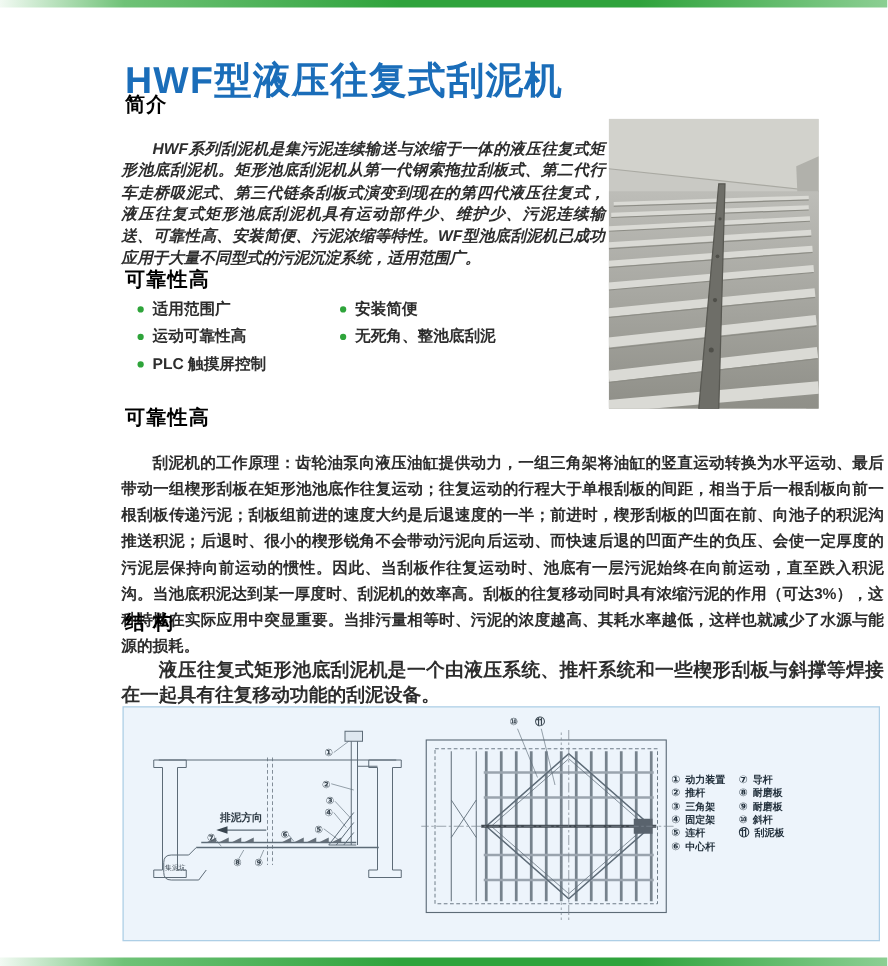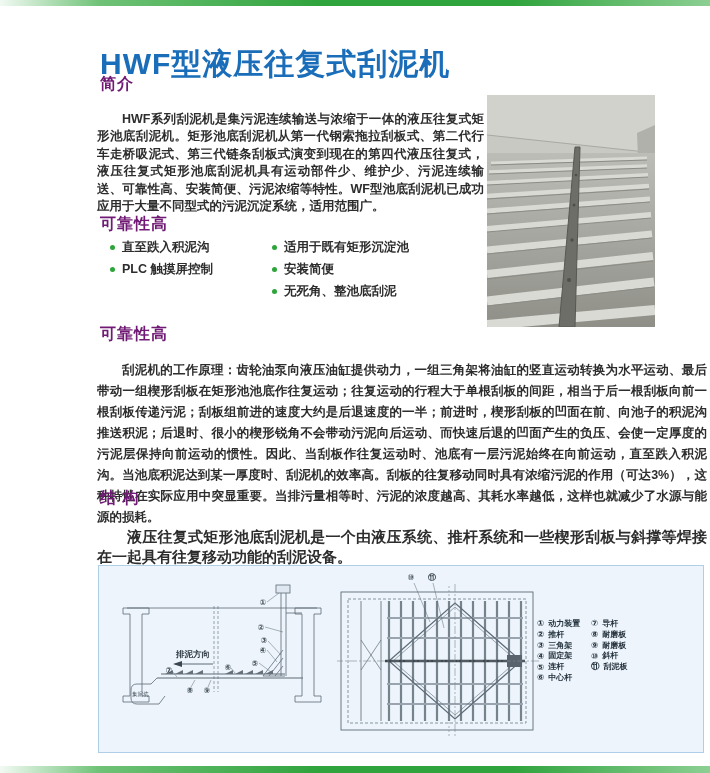--- a/index.html
+++ b/index.html
@@ -5,27 +5,27 @@
   html,body{margin:0;padding:0;}
   body{
     width:710px;height:773px;position:relative;background:#ffffff;overflow:hidden;
     font-family:"Liberation Sans","DejaVu Sans",sans-serif;color:#2d2d2d;
   }
   .accent-bar{position:absolute;left:0;width:710px;height:6px;
     background:linear-gradient(90deg,#f2faf3 0%,#6fc277 14%,#2fa33c 45%,#2fa33c 72%,#8ccf93 100%);}
   .accent-bar.top{top:0;}
   .accent-bar.bottom{top:766px;height:7px;}
   .page-title{position:absolute;left:100px;top:24px;font-size:30px;font-weight:bold;color:#1a6db9;letter-spacing:1px;}
-  .sec-heading{position:absolute;font-size:16px;font-weight:bold;color:#701a75;letter-spacing:1px;}
+  .sec-heading{position:absolute;font-size:16px;font-weight:bold;color:#000000;letter-spacing:1px;}
   .h-intro{left:100px;top:74px;}
   .h-features{left:100px;top:214px;}
   .h-principle{left:100px;top:324px;}
   .h-structure{left:100px;top:488px;}
   .body-text{position:absolute;font-weight:bold;color:#2d2d2d;text-align:justify;text-indent:2em;}
-  .intro-body{left:97px;top:98px;width:387px;font-size:12.5px;line-height:17.6px;}
+  .intro-body{left:97px;top:98px;width:387px;font-size:12.5px;line-height:17.6px;font-style:italic;}
   .principle-body{left:97px;top:348px;width:610px;font-size:12.5px;line-height:21px;margin-top:12px;}
   .structure-body{left:97px;top:512px;width:610px;font-size:15px;line-height:20px;}
   .photo{position:absolute;left:487px;top:95px;width:168px;height:232px;}
   .features-col{position:absolute;top:236px;}
   .features-col.left{left:110px;}
   .features-col.right{left:272px;}
   .feature-item{display:flex;align-items:center;height:22px;font-size:12.5px;font-weight:bold;color:#2d2d2d;}
   .bullet{width:5px;height:5px;border-radius:50%;background:#2ea43a;margin-right:7px;flex:0 0 auto;}
   .diagram-box{position:absolute;left:98px;top:565px;width:606px;height:188px;
     background:#edf4fb;border:1px solid #aecfe6;box-sizing:border-box;}
@@ -93,32 +93,32 @@
       <circle cx="87" cy="110" r="1.5"></circle>
     <circle cx="85" cy="145" r="1.7"></circle>
       <circle cx="82" cy="185" r="2"></circle>
   </g>
 </svg>
 
 <div class="sec-heading h-features">可靠性高</div>
 <div class="features-col left">
   <div class="feature-item">
       <span class="bullet"></span>
-      <span>直至跌入积泥沟</span>
+      <span>适用范围广</span>
+    </div>
+  <div class="feature-item">
+      <span class="bullet"></span>
+      <span>运动可靠性高</span>
     </div>
   <div class="feature-item">
       <span class="bullet"></span>
       <span>PLC 触摸屏控制</span>
     </div>
 </div>
 <div class="features-col right">
-  <div class="feature-item">
-      <span class="bullet"></span>
-      <span>适用于既有矩形沉淀池</span>
-    </div>
   <div class="feature-item">
       <span class="bullet"></span>
       <span>安装简便</span>
     </div>
   <div class="feature-item">
       <span class="bullet"></span>
       <span>无死角、整池底刮泥</span>
     </div>
 </div>
 

